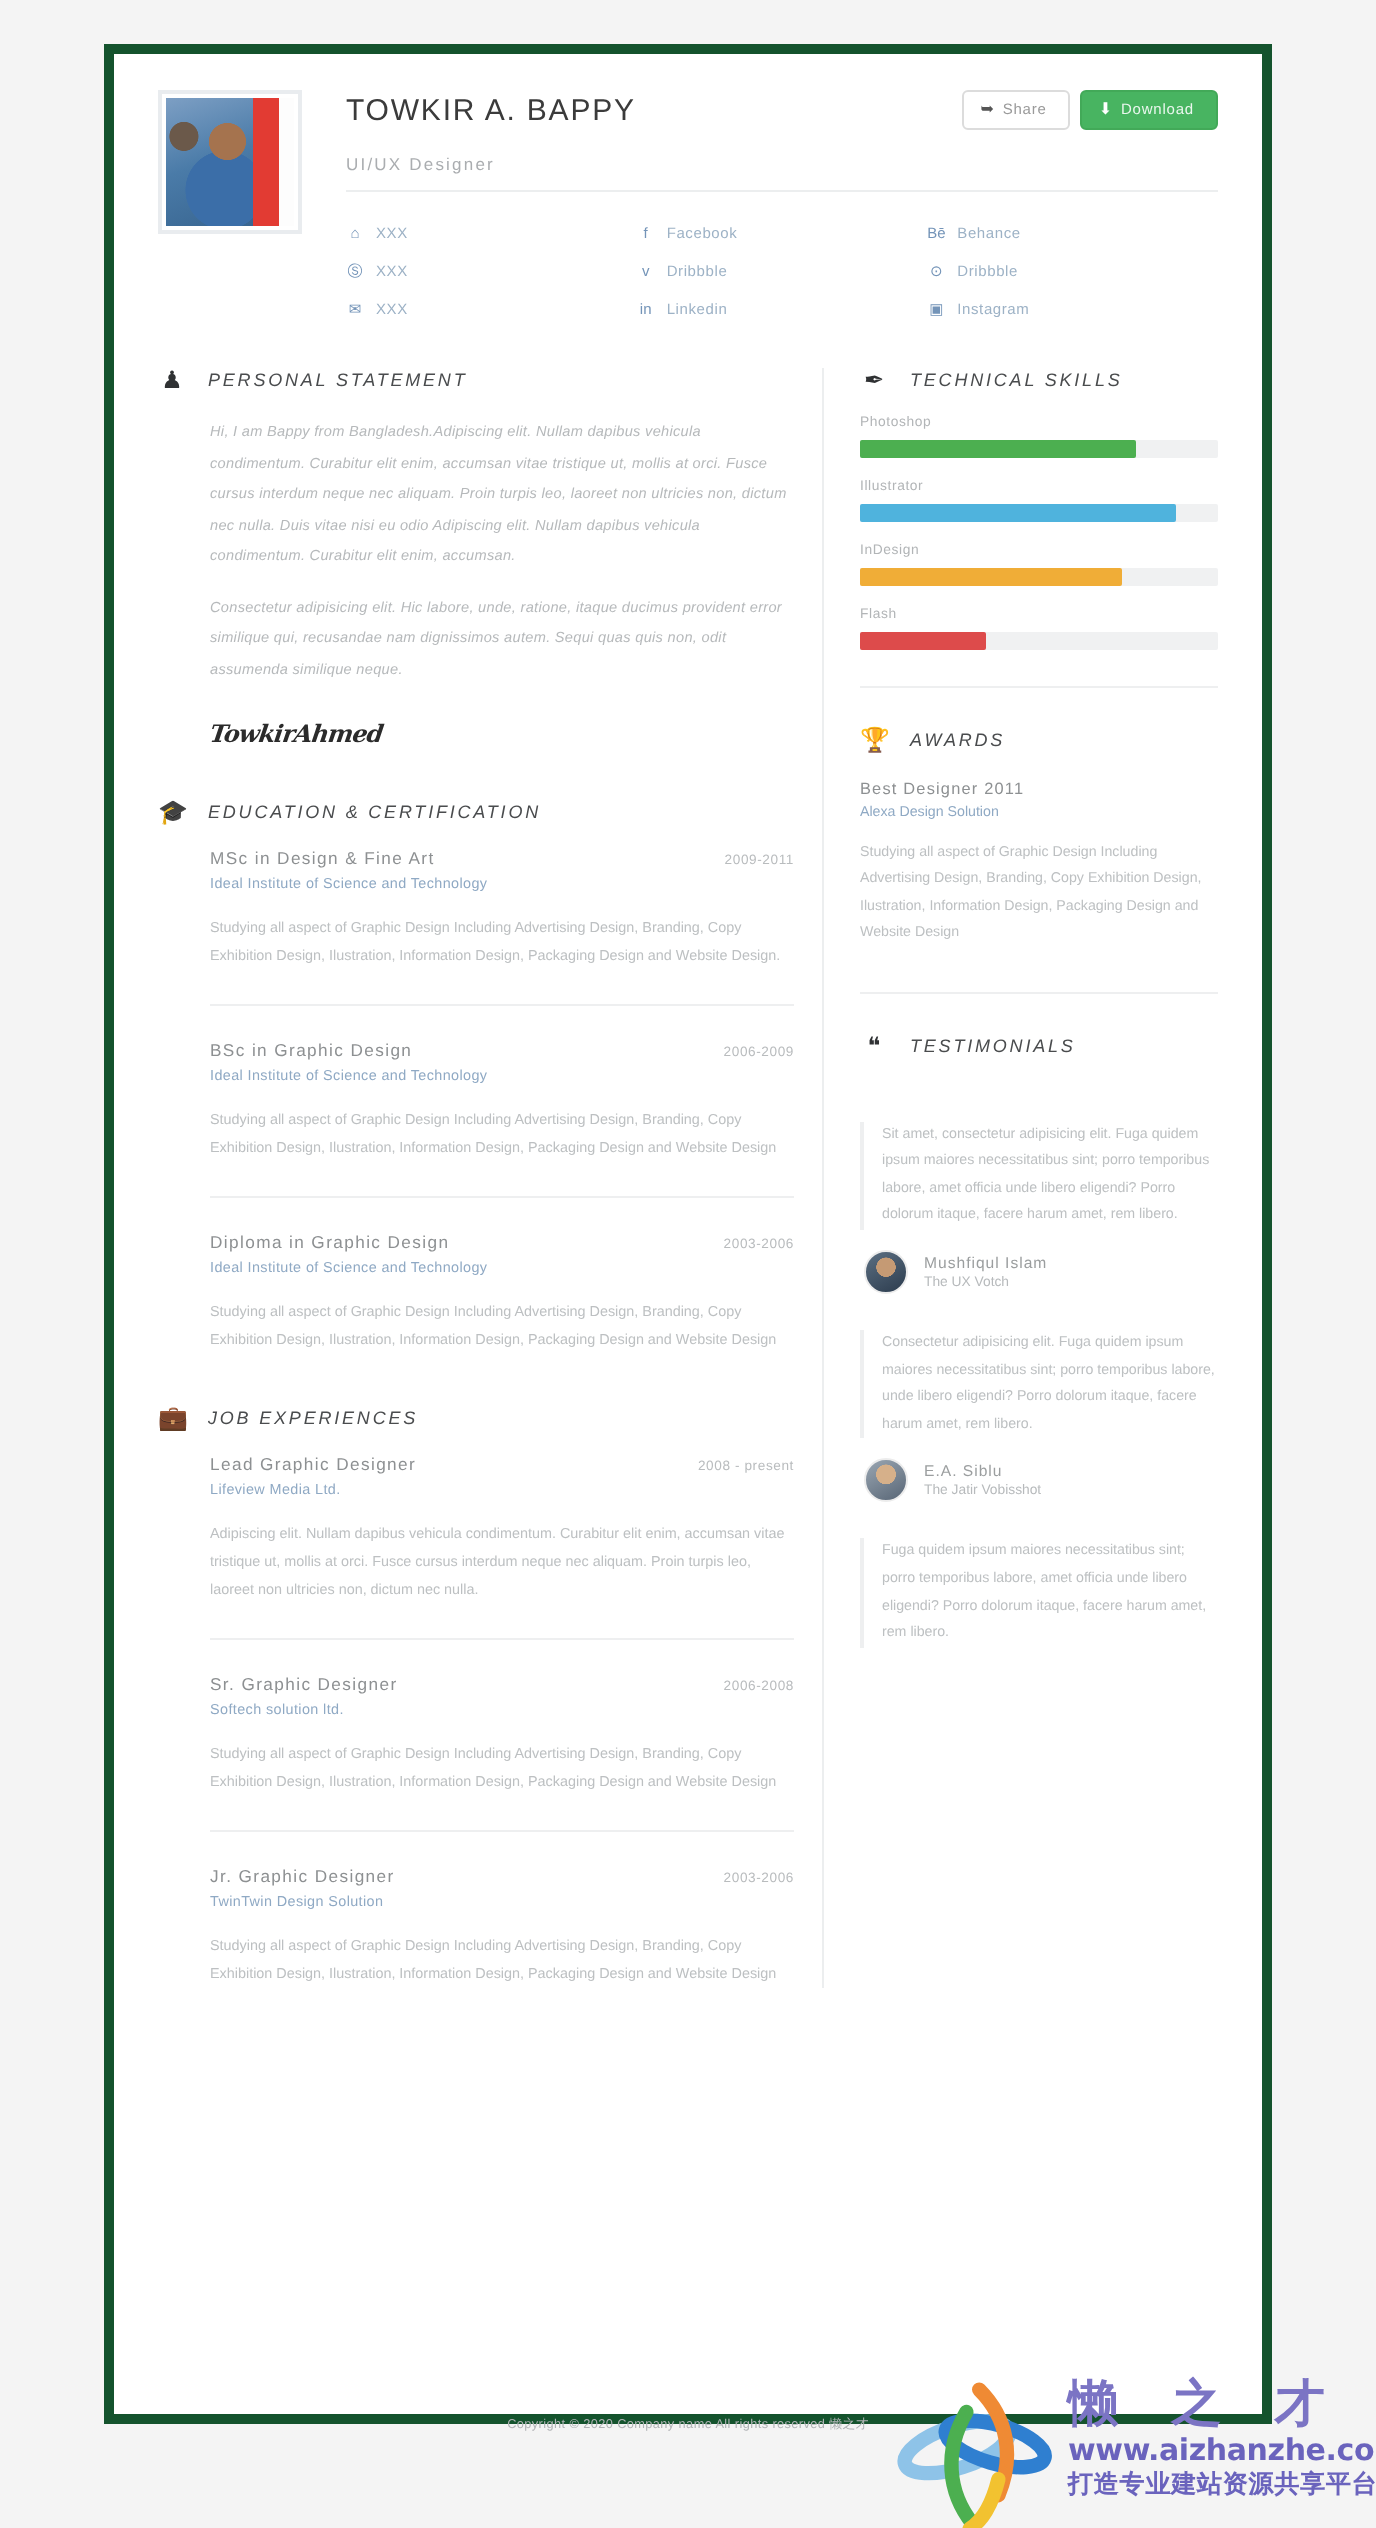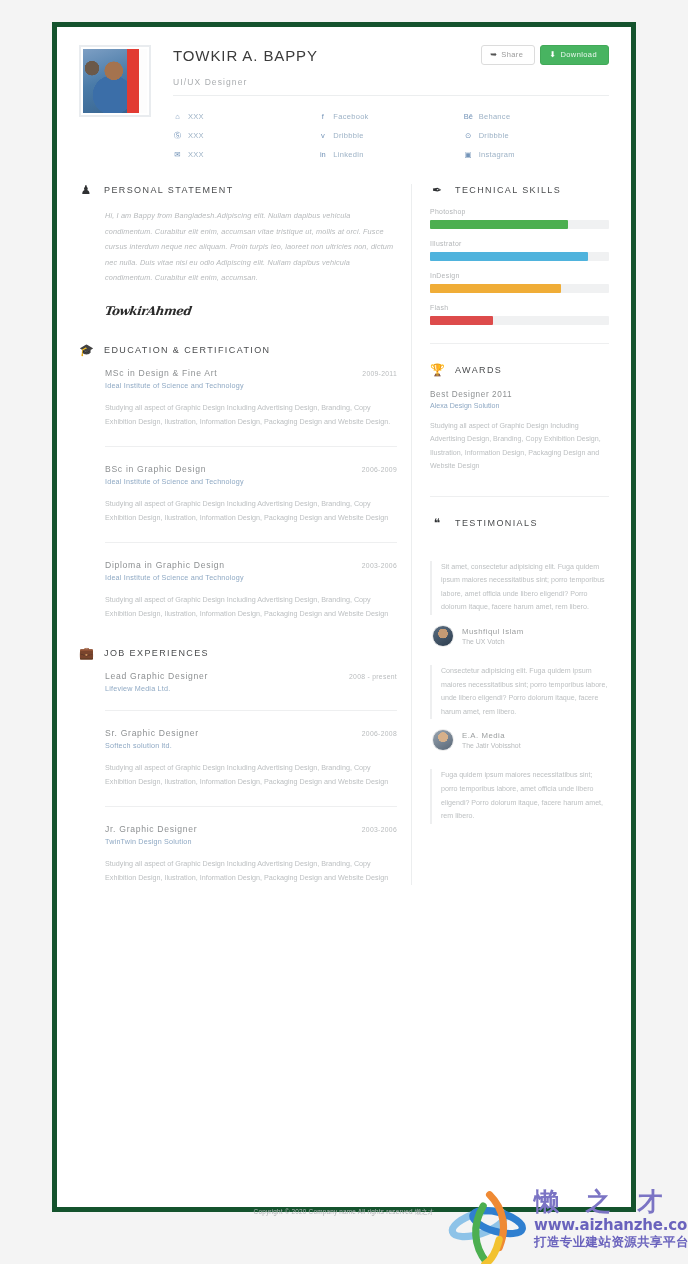--- a/index.html
+++ b/index.html
@@ -60,21 +60,21 @@
   .link-ic { color:#7494b8; font-size: 7.5px; width: 9px; text-align:center; display:inline-block; }
   .link-tx { color:#9db2c6; font-size: 7.5px; letter-spacing:.3px; }
 
   
   .body { display:flex; padding: 20px 22px 0 22px; }
   .col-left { width: 332px; flex: 0 0 332px; padding-right: 14px; }
   .col-right { flex: 1; border-left: 1px solid #eceeef; padding-left: 18px; }
 
   .sec-head { display:flex; align-items:center; gap: 11px; margin-bottom: 12px; }
   .sec-ic { color:#2f3133; font-size: 12px; width: 14px; text-align:center; line-height:1; }
-  .sec-ttl { font-size: 9px; letter-spacing: 1.4px; color:#4a4c4e; }
+  .sec-ttl { font-size: 9px; letter-spacing: 1.4px; color:#4a4c4e;font-style:italic; }
 
   .p { font-size: 7.3px; line-height: 15.5px; color:#b6b9bb; letter-spacing:.15px;font-style:italic; }
   .p + .p { margin-top: 10px; }
   .sig {
     margin-top: 18px; font-family:"DejaVu Serif", serif; font-style: italic;
     font-size: 12px; color:#2b2b2b; letter-spacing:-.5px;
     transform: skewX(-8deg); font-weight: 700;
   }
 
   
@@ -209,20 +209,21 @@
 
     <div class="col-left">
 
       <div>
         <div class="sec-head">
           <span class="sec-ic">♟</span>
           <span class="sec-ttl">PERSONAL STATEMENT</span>
         </div>
         <div style="padding-left:26px">
           <div class="p">Hi, I am Bappy from Bangladesh.Adipiscing elit. Nullam dapibus vehicula condimentum. Curabitur elit enim, accumsan vitae tristique ut, mollis at orci. Fusce cursus interdum neque nec aliquam. Proin turpis leo, laoreet non ultricies non, dictum nec nulla. Duis vitae nisi eu odio Adipiscing elit. Nullam dapibus vehicula condimentum. Curabitur elit enim, accumsan.</div>
+          <div class="p">Consectetur adipisicing elit. Hic labore, unde, ratione, itaque ducimus provident error similique qui, recusandae nam dignissimos autem. Sequi quas quis non, odit assumenda similique neque.</div>
           <div class="sig">TowkirAhmed</div>
         </div>
       </div>
 
       <div class="blk">
         <div class="sec-head">
           <span class="sec-ic">🎓</span>
           <span class="sec-ttl">EDUCATION &amp; CERTIFICATION</span>
         </div>
 
@@ -261,20 +262,21 @@
           <span class="sec-ic">💼</span>
           <span class="sec-ttl">JOB EXPERIENCES</span>
         </div>
 
         <div class="entry">
           <div class="entry-hd">
             <span class="entry-ttl">Lead Graphic Designer</span>
             <span class="entry-date">2008 - present</span>
           </div>
           <div class="entry-sub">Lifeview Media Ltd.</div>
+          <div class="entry-body">Adipiscing elit. Nullam dapibus vehicula condimentum. Curabitur elit enim, accumsan vitae tristique ut, mollis at orci. Fusce cursus interdum neque nec aliquam. Proin turpis leo, laoreet non ultricies non, dictum nec nulla.</div>
         </div>
         <div class="sep"></div>
 
         <div class="entry">
           <div class="entry-hd">
             <span class="entry-ttl">Sr. Graphic Designer</span>
             <span class="entry-date">2006-2008</span>
           </div>
           <div class="entry-sub">Softech solution ltd.</div>
           <div class="entry-body">Studying all aspect of Graphic Design Including Advertising Design, Branding, Copy Exhibition Design, Ilustration, Information Design, Packaging Design and Website Design</div>
@@ -357,21 +359,21 @@
               <div class="tmn-rl">The UX Votch</div>
             </div>
           </div>
         </div>
 
         <div class="tmn">
           <div class="tmn-q">Consectetur adipisicing elit. Fuga quidem ipsum maiores necessitatibus sint; porro temporibus labore, unde libero eligendi? Porro dolorum itaque, facere harum amet, rem libero.</div>
           <div class="tmn-who">
             <div class="tmn-av av2"></div>
             <div>
-              <div class="tmn-nm">E.A. Media</div>
+              <div class="tmn-nm">E.A. Siblu</div>
               <div class="tmn-rl">The Jatir Vobisshot</div>
             </div>
           </div>
         </div>
 
         <div class="tmn">
           <div class="tmn-q">Fuga quidem ipsum maiores necessitatibus sint; porro temporibus labore, amet officia unde libero eligendi? Porro dolorum itaque, facere harum amet, rem libero.</div>
         </div>
       </div>
 

